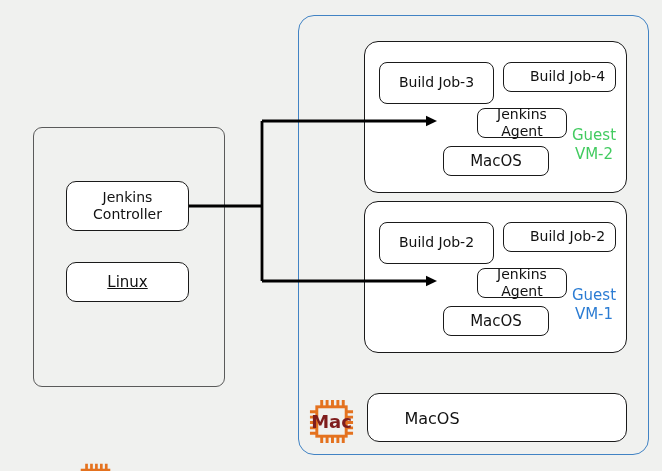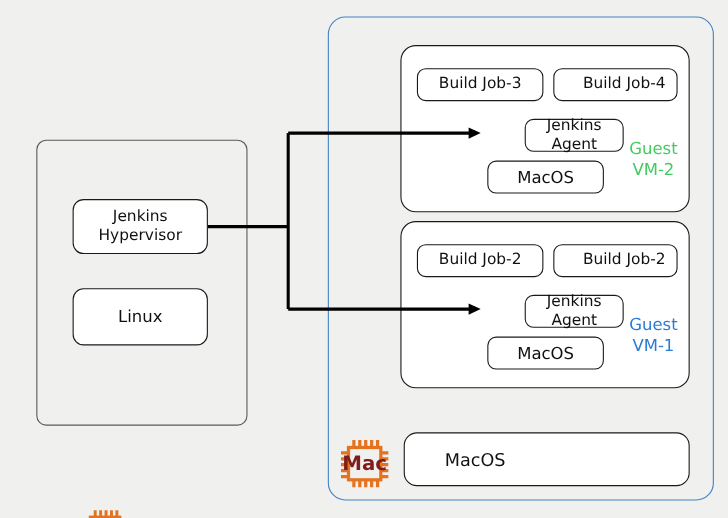--- a/index.html
+++ b/index.html
@@ -30,31 +30,31 @@
   .node{
     background:#ffffff;
     border:1.4px solid #1a1a1a;
     border-radius:10px;
     display:flex;align-items:center;justify-content:center;
     text-align:center;
     font-size:14px;line-height:1.25;
     color:#111;
   }
   .controller-box{left:66px;top:181px;width:123px;height:50px;justify-content:center;}
-  .linux-box{left:66px;top:262px;width:123px;height:52px;font-size:15px;}
+  .linux-box{left:66px;top:262px;width:123px;height:40px;font-size:15px;text-decoration:underline;}
   
   .vm-box{
     left:364px;width:263px;height:152px;
     background:#ffffff;
     border:1.5px solid #1a1a1a;
     border-radius:14px;
   }
   .vm-2{top:41px;}
   .vm-1{top:201px;}
-  .vm-box .job-a{left:14px;top:20px;width:115px;height:30px;border-radius:8px;}
+  .vm-box .job-a{left:14px;top:20px;width:115px;height:42px;border-radius:8px;}
   .vm-box .job-b{left:138px;top:20px;width:113px;height:30px;border-radius:8px;padding-left:16px;}
   .vm-box .agent{left:74px;top:66px;width:90px;height:30px;border-radius:8px;margin-left:38px;}
   .vm-box .os{left:78px;top:104px;width:106px;height:30px;border-radius:8px;font-size:15px;}
   .vm-label{
     left:198px;top:84px;width:62px;height:40px;
     font-weight:normal;font-size:15px;line-height:1.25;
     text-align:center;
   }
   .accent-green{color:#42cb60;}
   .accent-blue{color:#2b7cd3;}
@@ -96,21 +96,21 @@
           <path d="M9,14 H2 M9,19.5 H2 M9,25 H2 M9,30.5 H2 M9,36 H2"></path>
           <path d="M39,14 H46 M39,19.5 H46 M39,25 H46 M39,30.5 H46 M39,36 H46"></path>
         </g>
       </svg>
     </div>
   </div>
 
   <div class="abs node controller-box">
     <span>
       <span>Jenkins</span><br>
-      <span>Hypervisor</span>
+      <span>Controller</span>
     </span>
   </div>
 
   <div class="abs node linux-box">
     <span>Linux</span>
   </div>
 
   <div class="abs mac-host"></div>
 
   <div class="abs chip chip-mac">

